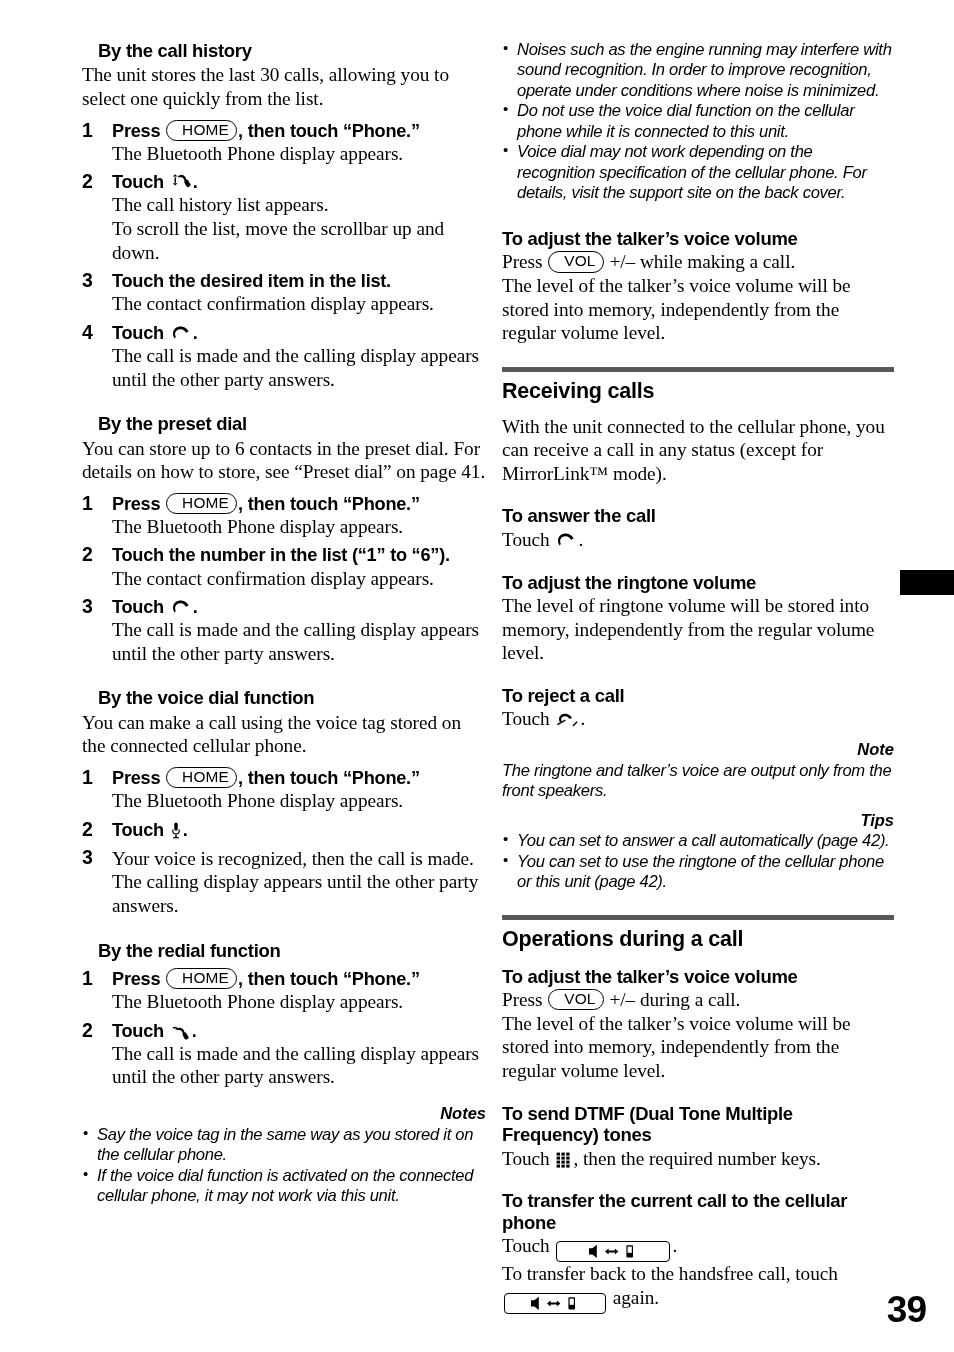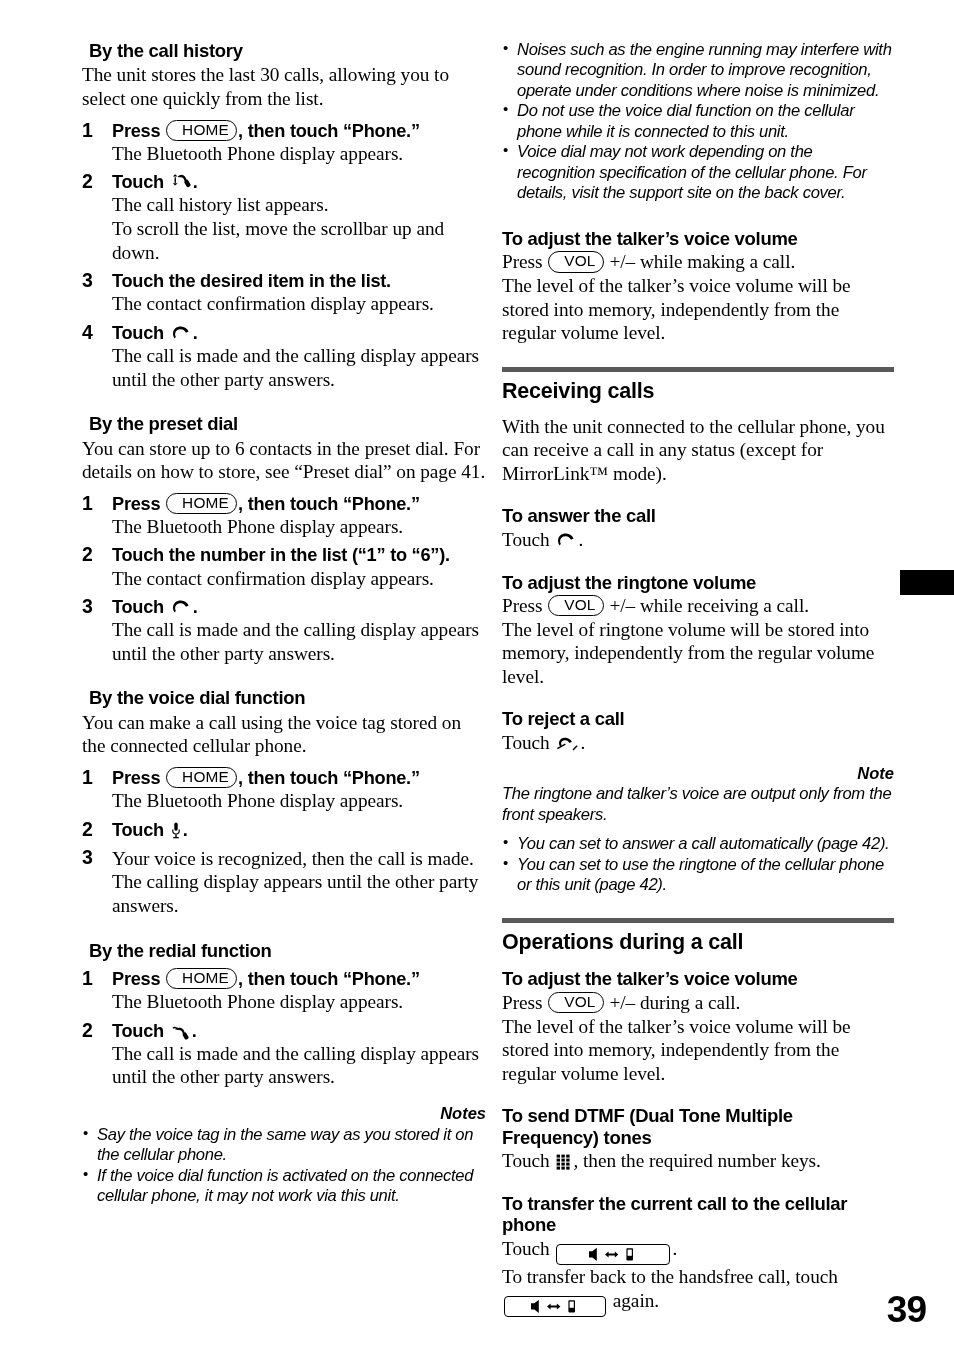--- a/index.html
+++ b/index.html
@@ -16,21 +16,21 @@
   
   h2.section-title{
     font-family:"Liberation Sans",sans-serif;
     font-weight:bold;font-size:21.5px;letter-spacing:-0.2px;
     margin:0 0 11px 0;line-height:1.15;
   }
   .rule{height:5px;background:#595959;margin:22px 0 7px 0;}
   h3.sub-head{
     font-family:"Liberation Sans",sans-serif;
     font-weight:bold;font-size:18.5px;letter-spacing:-0.3px;
-    margin:22px 0 2px 7px;line-height:1.16;
+    margin:22px 0 2px 16px;line-height:1.16;
   }
   h3.sub-head.first{margin-top:0;}
   h3.head2{
     font-family:"Liberation Sans",sans-serif;
     font-weight:bold;font-size:18.5px;letter-spacing:-0.3px;
     margin:20px 0 1px 0;line-height:1.16;
   }
 
   
   p.body{
@@ -255,37 +255,37 @@
     <div class="rule"></div>
     <h2 class="section-title">Receiving calls</h2>
     <p class="body">With the unit connected to the cellular phone, you can receive a call in any status (except for MirrorLink™ mode).</p>
 
     <h3 class="head2">To answer the call</h3>
     <p class="body"><span>Touch </span><span class="ic"><svg width="20" height="16" viewBox="0 0 20 16">
             <path fill="#000" d="M3.6 12.6 c-1.4 -2.0 -1.9 -4.4 -1.4 -6.6 C3.0 2.4 6.4 0.2 10.2 0.5 c3.3 0.3 6.1 2.3 7.4 5.0 l-2.6 1.3 C14 4.8 12 3.4 9.8 3.2 C7.1 3.0 4.8 4.5 4.2 7.0 c-0.3 1.3 -0.1 2.7 0.6 4.0 z"></path>
           </svg></span><span>.</span></p>
 
     <h3 class="head2">To adjust the ringtone volume</h3>
-    <p class="body"><span>Press </span><span class="key">VOL</span><span> +/– while receiving a call.</span></p>
     <p class="body">The level of ringtone volume will be stored into memory, independently from the regular volume level.</p>
 
     <h3 class="head2">To reject a call</h3>
     <p class="body"><span>Touch </span><span class="ic"><svg width="22" height="15" viewBox="0 0 22 15">
             <g fill="#000">
               <path d="M4.0 9.4 C2.9 7.6 2.7 5.6 3.4 4.0 C4.4 1.6 7.1 0.4 10.0 0.8 c2.6 0.4 4.8 2.0 5.9 4.0 l-2.4 1.1 C12.6 4.4 11.1 3.4 9.4 3.2 C7.3 2.9 5.6 3.9 5.2 5.6 C5.0 6.5 5.2 7.4 5.7 8.2 z"></path>
               <path d="M1.0 11.0 L9.0 6.6 l0.7 1.2 L1.7 12.2 Z"></path>
               <path d="M16.5 12.4 L20.6 8.2 l1.0 1.0 l-4.1 4.2 Z"></path>
             </g>
           </svg></span><span>.</span></p>
 
     <div class="gap-s"></div>
     <div class="notes-head">Note</div>
     <p class="note-body">The ringtone and talker’s voice are output only from the front speakers.</p>
 
     <div class="gap-s"></div>
+    <div class="notes-head">Tips</div>
     <ul class="notes">
       <li>You can set to answer a call automatically (page 42).</li>
       <li>You can set to use the ringtone of the cellular phone or this unit (page 42).</li>
     </ul>
 
     <div class="rule"></div>
     <h2 class="section-title">Operations during a call</h2>
 
     <h3 class="head2" style="margin-top:14px">To adjust the talker’s voice volume</h3>
     <p class="body"><span>Press </span><span class="key">VOL</span><span> +/– during a call.</span></p>

